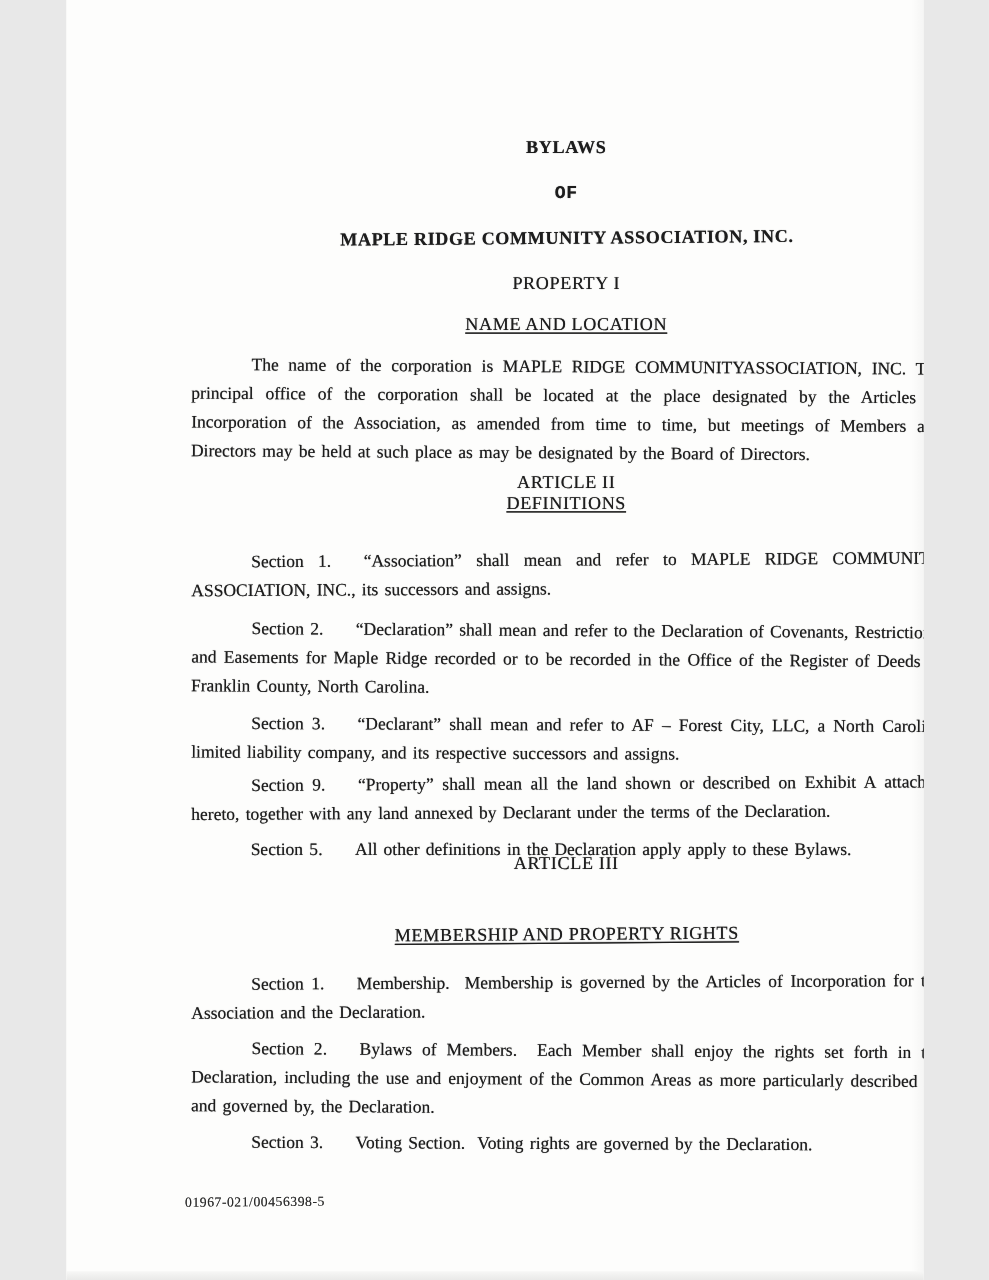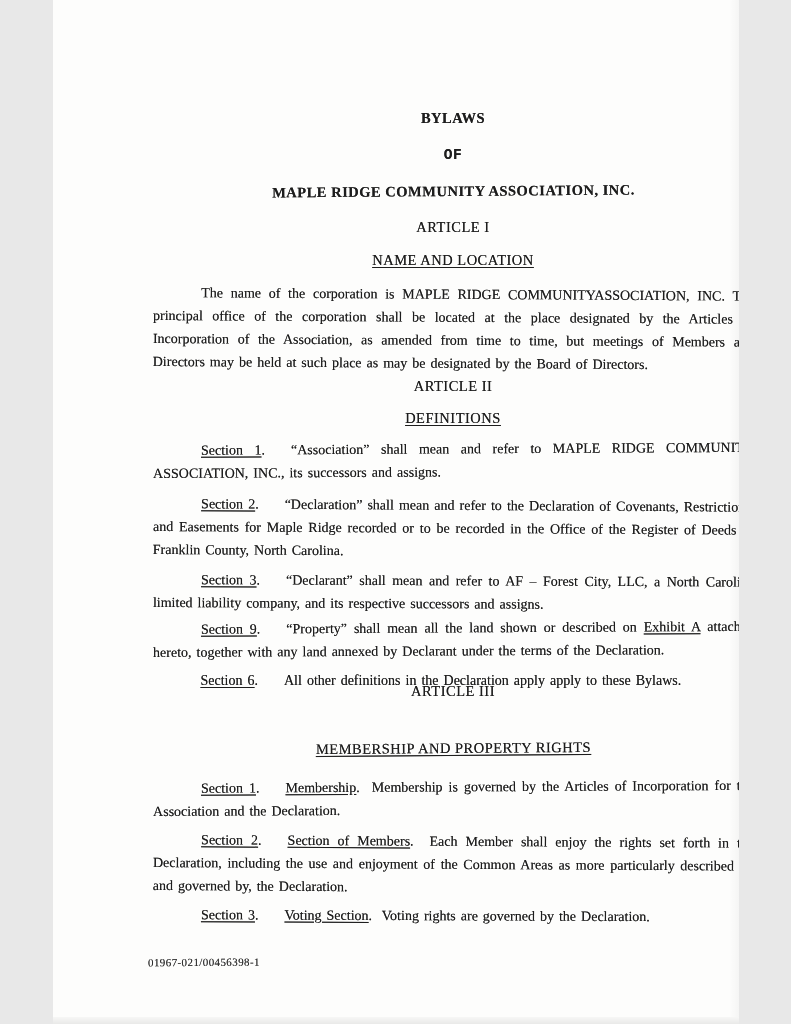--- a/index.html
+++ b/index.html
@@ -32,21 +32,21 @@
   .underline { text-decoration: underline; text-underline-offset: 2px; }
   .para {
     margin: 0;
     font-size: 14px;
     line-height: 23px;
     text-align: justify;
     text-indent: 48px;
     text-shadow: 0 0 0.6px rgba(20,20,20,0.7);
     word-spacing: 1.5px;
   }
-  .para .u { text-decoration: underline; text-underline-offset: 2px; }
+  .para .u { text-underline-offset: 2px; }
   .para .gap { display: inline-block; width: 26px; }
   .tilt-cw   { transform: rotate(0.35deg);  transform-origin: left center; }
   .tilt-cw2  { transform: rotate(0.25deg);  transform-origin: left center; }
   .tilt-ccw  { transform: rotate(-0.3deg);  transform-origin: left center; }
   .tilt-ccw2 { transform: rotate(-0.45deg); transform-origin: center center; }
   .footer-number {
     position: absolute;
     left: 95px;
     top: 956px;
     font-size: 11px;
@@ -73,49 +73,49 @@
 
 <div class="page">
   <div class="content">
 
     <div class="block center-line bold" style="top:109px;">BYLAWS</div>
 
     <div class="block center-line bold" style="top:146px;font-family:Liberation Mono, monospace;">OF</div>
 
     <div class="block center-line bold tilt-ccw2" style="top:182px;">MAPLE RIDGE COMMUNITY ASSOCIATION, INC.</div>
 
-    <div class="block center-line" style="top:218px;">ARTICLE I</div>
+    <div class="block center-line" style="top:218px;">PROPERTY I</div>
 
     <div class="block center-line underline" style="top:251px;">NAME AND LOCATION</div>
 
     <p class="block para tilt-cw" style="top:281px;"><span>The name of the corporation is MAPLE RIDGE COMMUNITYASSOCIATION, INC. The principal office of the corporation shall be located at the place designated by the Articles of Incorporation of the Association, as amended from time to time, but meetings of Members and Directors may be held at such place as may be designated by the Board of Directors.</span></p>
 
     <div class="block center-line" style="top:377px;">ARTICLE II</div>
 
-    <div class="block center-line underline" style="top:409px;">DEFINITIONS</div>
+    <div class="block center-line underline" style="top:394px;">DEFINITIONS</div>
 
     <p class="block para tilt-ccw" style="top:439px;"><span class="u">Section 1</span><span>.</span><span class="gap"></span><span>“Association” shall mean and refer to MAPLE RIDGE COMMUNITY ASSOCIATION, INC., its successors and assigns.</span></p>
 
     <p class="block para tilt-cw" style="top:492px;"><span class="u">Section 2</span><span>.</span><span class="gap"></span><span>“Declaration” shall mean and refer to the Declaration of Covenants, Restrictions, and Easements for Maple Ridge recorded or to be recorded in the Office of the Register of Deeds of Franklin County, North Carolina.</span></p>
 
     <p class="block para tilt-cw2" style="top:568px;"><span class="u">Section 3</span><span>.</span><span class="gap"></span><span>“Declarant” shall mean and refer to AF – Forest City, LLC, a North Carolina limited liability company, and its respective successors and assigns.</span></p>
 
     <p class="block para tilt-ccw" style="top:618px;"><span class="u">Section 9</span><span>.</span><span class="gap"></span><span>“Property” shall mean all the land shown or described on </span><span class="u">Exhibit A</span><span> attached hereto, together with any land annexed by Declarant under the terms of the Declaration.</span></p>
 
-    <p class="block para" style="top:669px;"><span class="u">Section 6</span><span>.</span><span class="gap"></span><span>All other definitions in the Declaration apply apply to these Bylaws.</span></p>
+    <p class="block para" style="top:669px;"><span class="u">Section 5</span><span>.</span><span class="gap"></span><span>All other definitions in the Declaration apply apply to these Bylaws.</span></p>
 
     <div class="block center-line" style="top:682px;">ARTICLE III</div>
 
     <div class="block center-line underline tilt-ccw2" style="top:739px;">MEMBERSHIP AND PROPERTY RIGHTS</div>
 
     <p class="block para tilt-ccw" style="top:777px;"><span class="u">Section 1</span><span>.</span><span class="gap"></span><span class="u">Membership</span><span>.&nbsp; Membership is governed by the Articles of Incorporation for the Association and the Declaration.</span></p>
 
-    <p class="block para tilt-cw" style="top:828px;"><span class="u">Section 2</span><span>.</span><span class="gap"></span><span class="u">Section of Members</span><span>.&nbsp; Each Member shall enjoy the rights set forth in the Declaration, including the use and enjoyment of the Common Areas as more particularly described in, and governed by, the Declaration.</span></p>
+    <p class="block para tilt-cw" style="top:828px;"><span class="u">Section 2</span><span>.</span><span class="gap"></span><span class="u">Bylaws of Members</span><span>.&nbsp; Each Member shall enjoy the rights set forth in the Declaration, including the use and enjoyment of the Common Areas as more particularly described in, and governed by, the Declaration.</span></p>
 
     <p class="block para tilt-cw2" style="top:903px;"><span class="u">Section 3</span><span>.</span><span class="gap"></span><span class="u">Voting Section</span><span>.&nbsp; Voting rights are governed by the Declaration.</span></p>
 
   </div>
 
-  <div class="footer-number">01967-021/00456398-1</div>
+  <div class="footer-number">01967-021/00456398-5</div>
 
   <div class="scan-shade-right"></div>
   <div class="scan-edge-bottom"></div>
 </div>
 
 </body></html>

